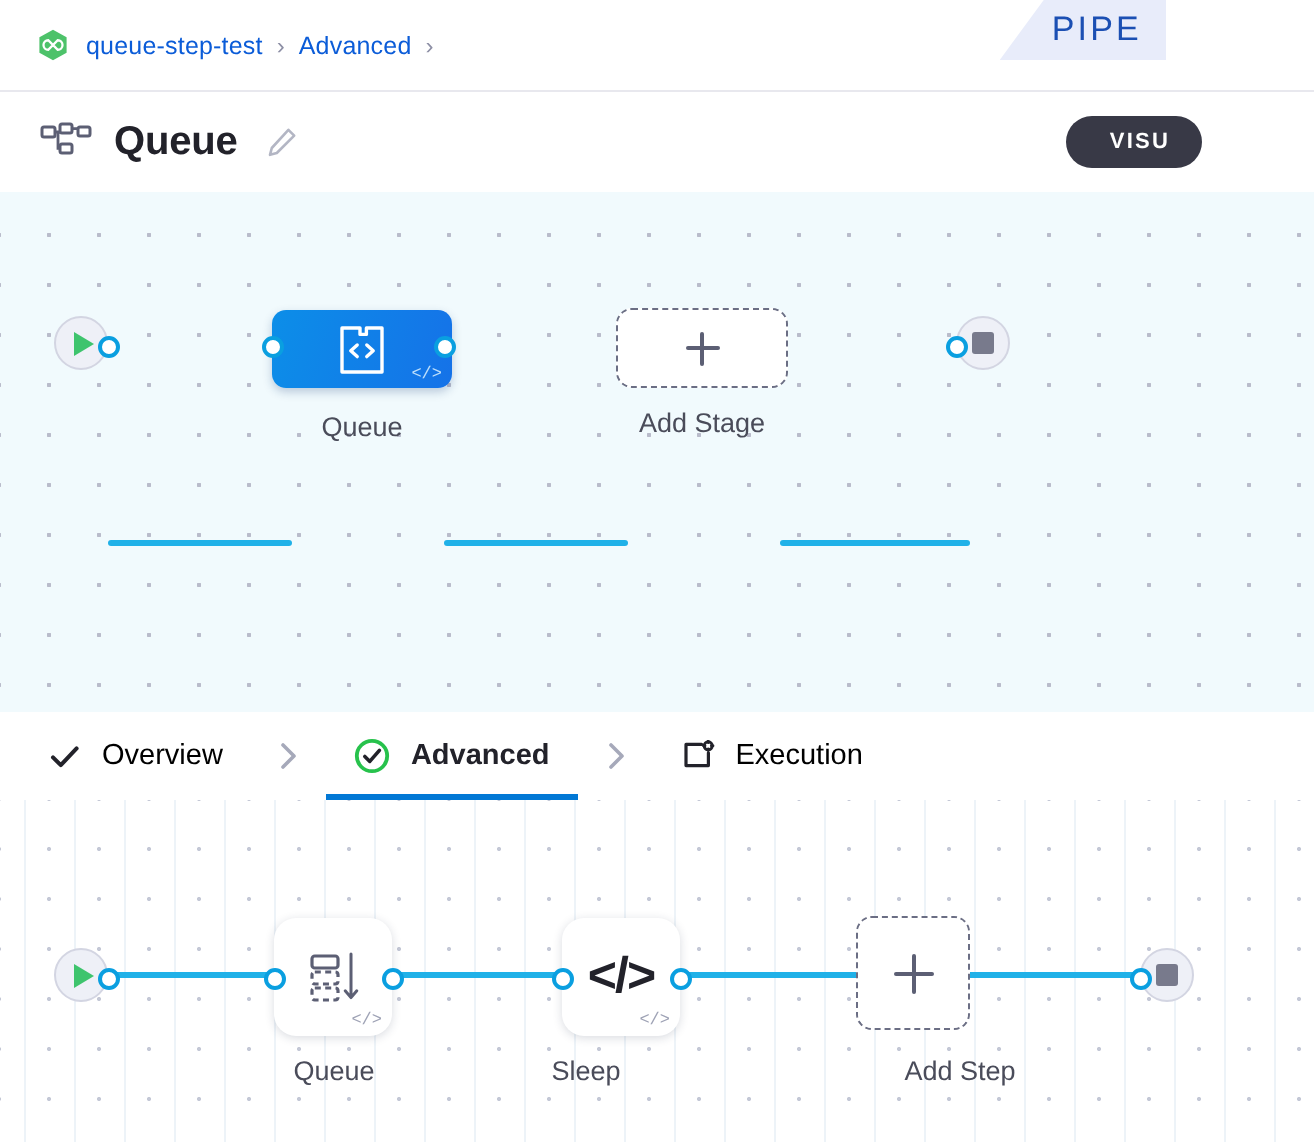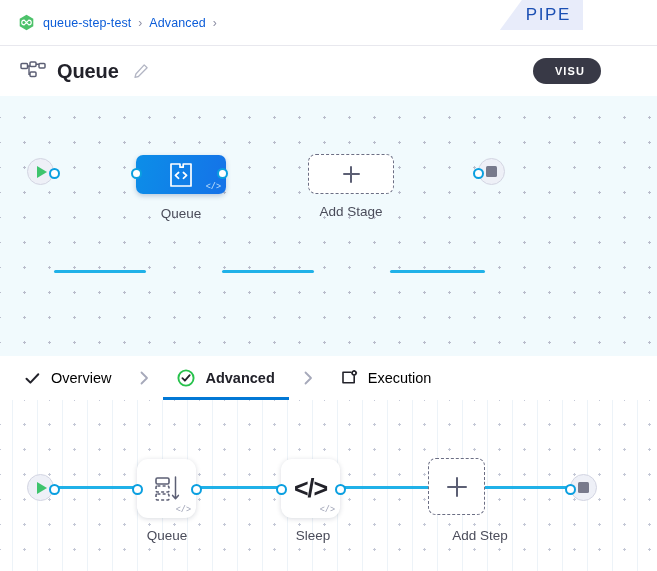--- a/index.html
+++ b/index.html
@@ -313,21 +313,21 @@
     <div class="port" style="left:132px; top:84px;"></div>
     <div class="port" style="left:191px; top:84px;"></div>
     <div class="node-label" style="left:122px; top:128px; width:90px;">Queue</div>
 
     <div class="step-node" style="left:281px; top:59px;">
       <span class="slash-glyph">&lt;/&gt;</span>
       <span class="code-badge">&lt;/&gt;</span>
     </div>
     <div class="port" style="left:276px; top:84px;"></div>
     <div class="port" style="left:335px; top:84px;"></div>
-    <div class="node-label" style="left:268px; top:128px; width:90px;">Sleep</div>
+    <div class="node-label" style="left:248px; top:128px; width:90px;">Sleep</div>
 
     <div class="add-node" style="left:428px; top:58px; width:57px; height:57px;">
       <div class="plus-v" style="width:2px; height:20px;"></div>
       <div class="plus-h" style="width:20px; height:2px;"></div>
     </div>
     <div class="node-label" style="left:434px; top:128px; width:92px;">Add Step</div>
 
     <div class="port" style="left:565px; top:84px;"></div>
     <div class="terminal" style="left:570px; top:74px;">
       <div class="stop-sq"></div>

